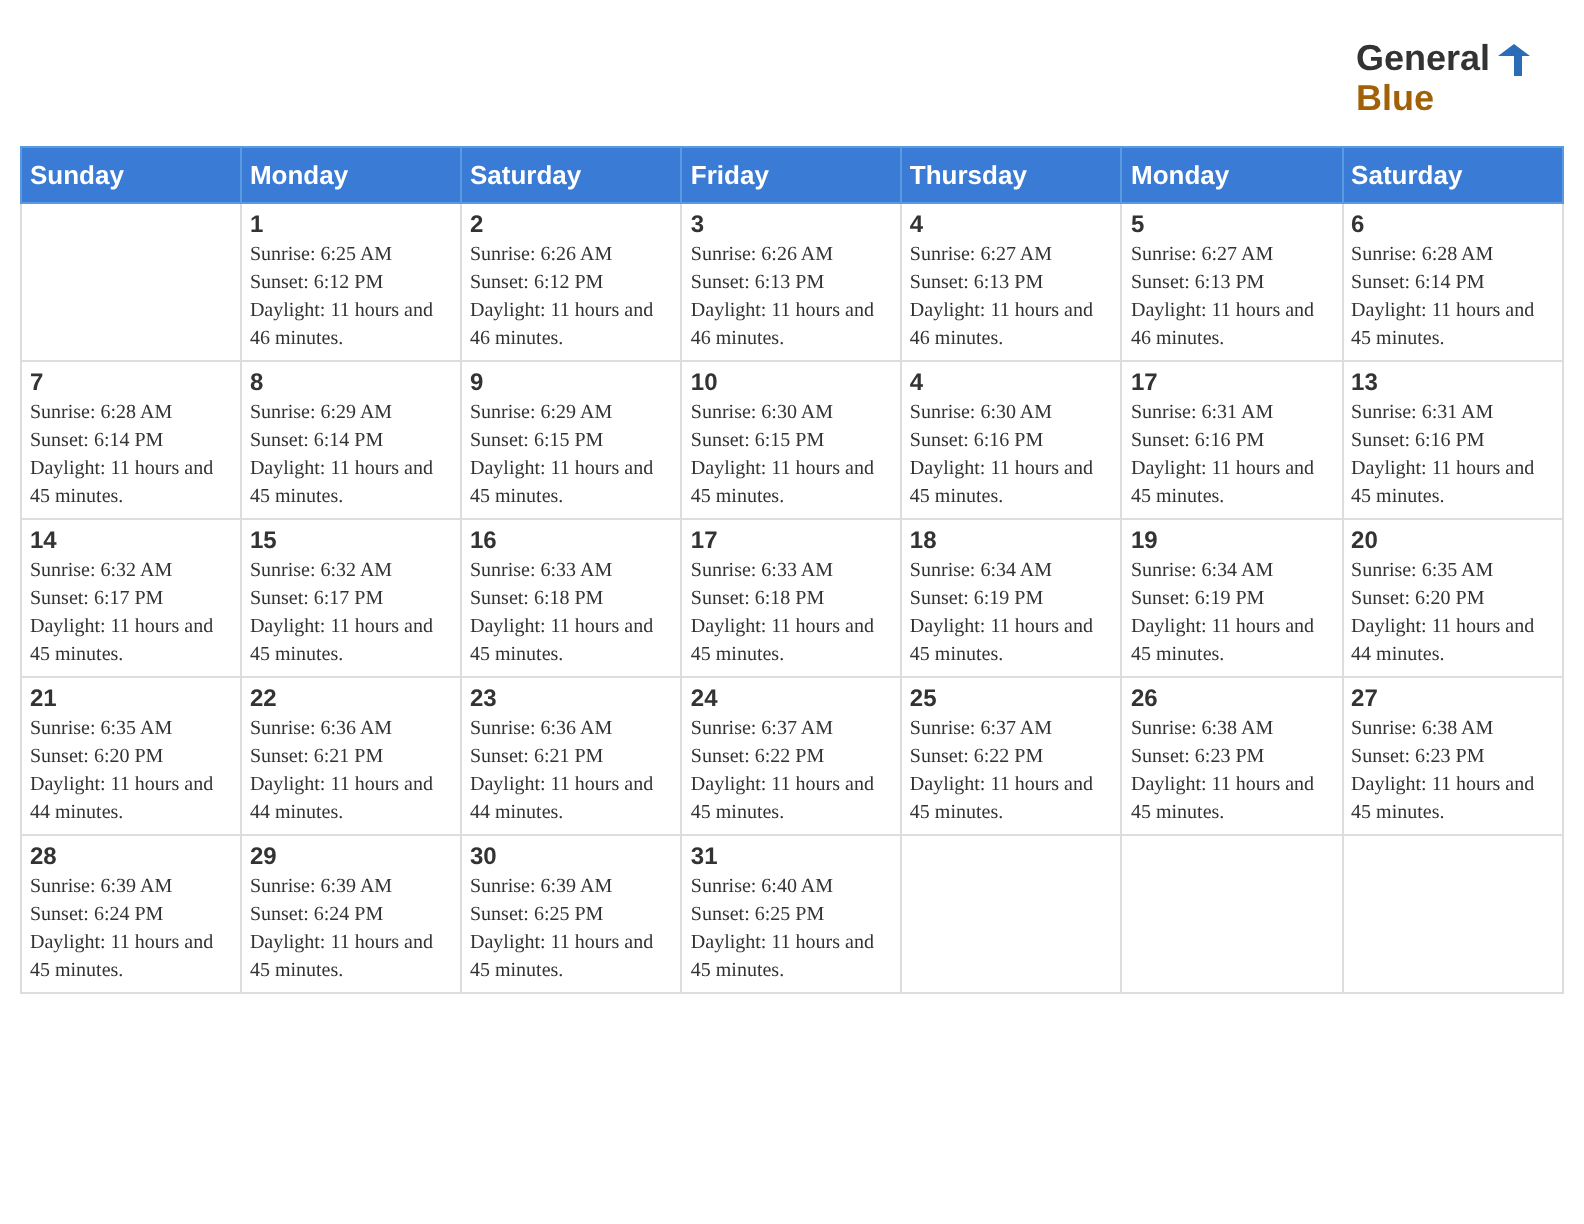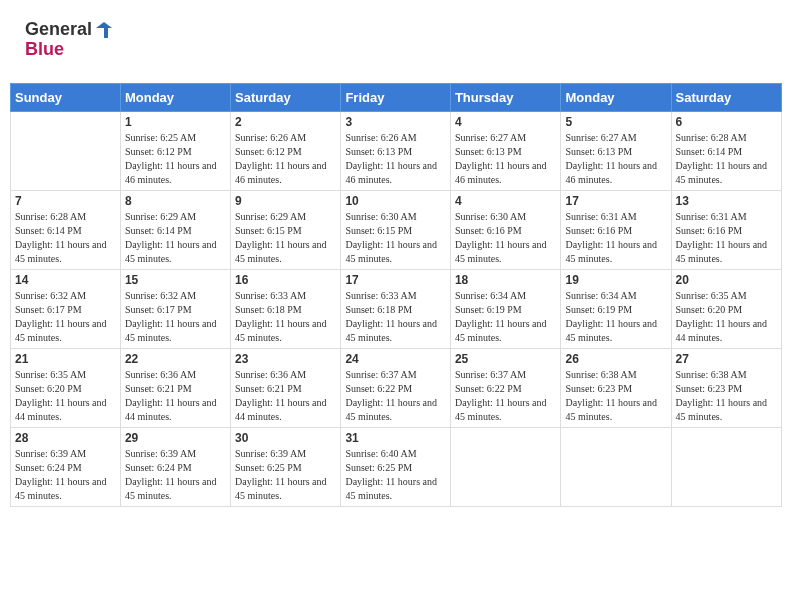--- a/index.html
+++ b/index.html
@@ -5,56 +5,56 @@
     * { box-sizing: border-box; margin: 0; padding: 0; }
     body {
       font-family: Arial, sans-serif;
       background: #fff;
       width: 792px;
       min-height: 612px;
       padding: 10px;
     }
     .header {
       display: flex;
-      justify-content: space-between;
+      justify-content: flex-end;
       align-items: flex-start;
       padding: 10px 15px 5px 15px;
     }
     .logo {
       display: flex;
       align-items: center;
     }
     .logo-text {
       font-size: 18px;
       font-weight: bold;
       line-height: 1.1;
     }
     .logo-general { color: #333; }
-    .logo-blue { color: #be185d; }
+    .logo-blue { color: #a16207; }
     .logo-icon {
       width: 20px;
       height: 20px;
       margin-left: 2px;
     }
     .title-block {
       text-align: right;
     }
     .month-title {
       font-size: 32px;
       font-weight: bold;
       color: #333;
     }
     .location {
       font-size: 14px;
       color: #555;
     }
     .calendar {
       width: 100%;
       border-collapse: collapse;
-      margin: 18px 0;
+      margin: 8px 0;
       font-size: 11px;
     }
     .calendar th {
       background-color: #3a7bd5;
       color: #fff;
       padding: 6px 4px;
       text-align: left;
       font-size: 13px;
       font-weight: bold;
       border: 1px solid #5a9ae0;

